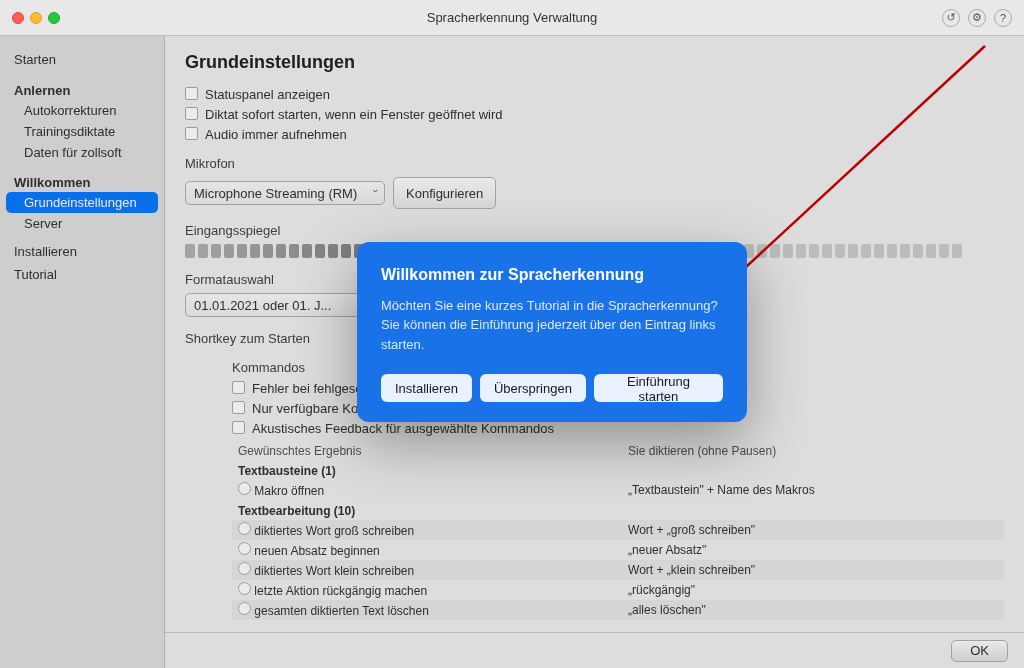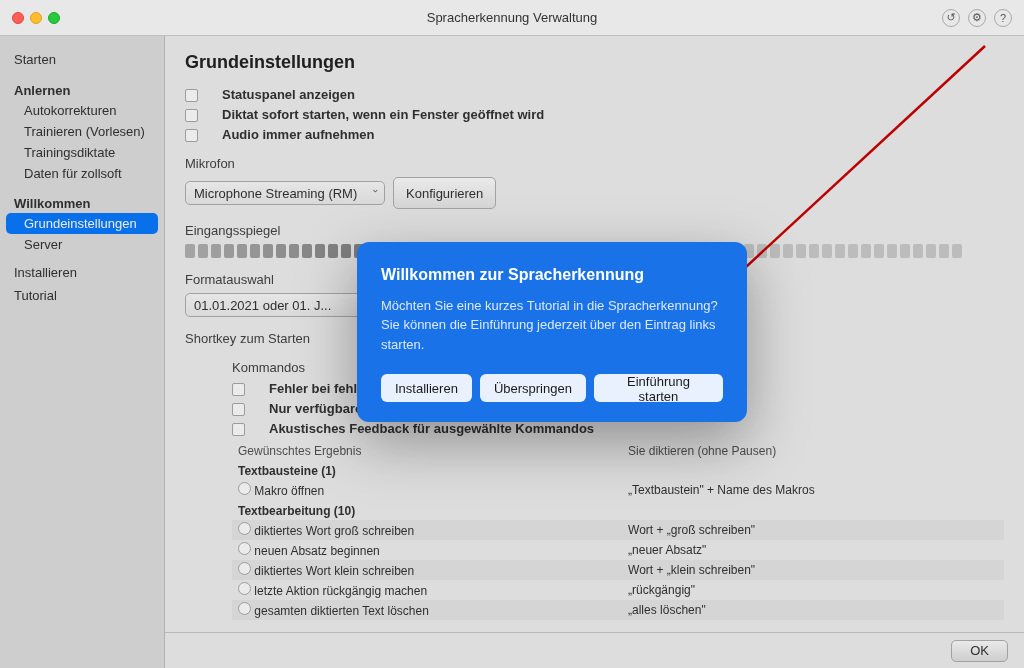--- a/index.html
+++ b/index.html
@@ -115,24 +115,23 @@
     .content-title {
       font-size: 18px;
       font-weight: 600;
       color: #222;
       margin-bottom: 14px;
     }
 
     
     .checkbox-row {
       display: flex;
-      align-items: flex-end;
-      gap: 24px;
+      align-items: flex-start;
+      gap: 7px;
       margin-bottom: 5px;
-      font-weight: bold;
     }
     .checkbox-box {
       width: 13px;
       height: 13px;
       border: 1px solid #aaa;
       border-radius: 2px;
       background: #fff;
       flex-shrink: 0;
     }
     .checkbox-label {
@@ -367,21 +366,20 @@
   </div>
 </div>
 
 <div class="app-body">
 
   <div class="sidebar">
     <div class="sidebar-section-label">Starten</div>
     <div class="sidebar-divider"></div>
     <div class="sidebar-section-header">Anlernen</div>
     <div class="sidebar-item">Autokorrekturen</div>
-    <div class="sidebar-item">Trainieren (Vorlesen)</div>
     <div class="sidebar-item">Trainingsdiktate</div>
     <div class="sidebar-item">Daten für zollsoft</div>
     <div class="sidebar-divider"></div>
     <div class="sidebar-section-header">Willkommen</div>
     <div class="sidebar-item active">Grundeinstellungen</div>
     <div class="sidebar-item">Server</div>
     <div class="sidebar-divider"></div>
     <div class="sidebar-section-label">Installieren</div>
     <div class="sidebar-section-label">Tutorial</div>
   </div>

